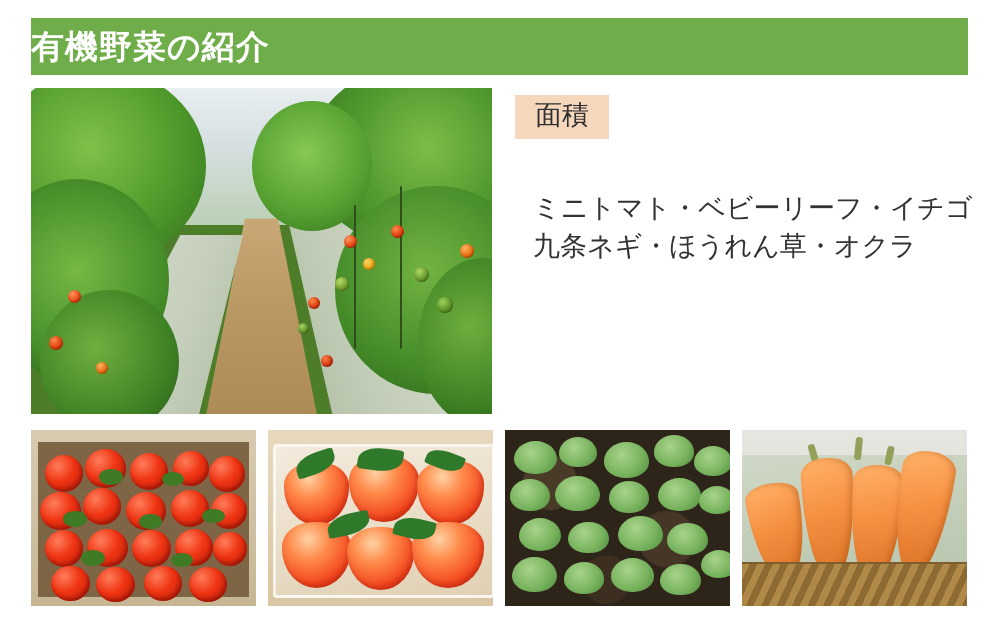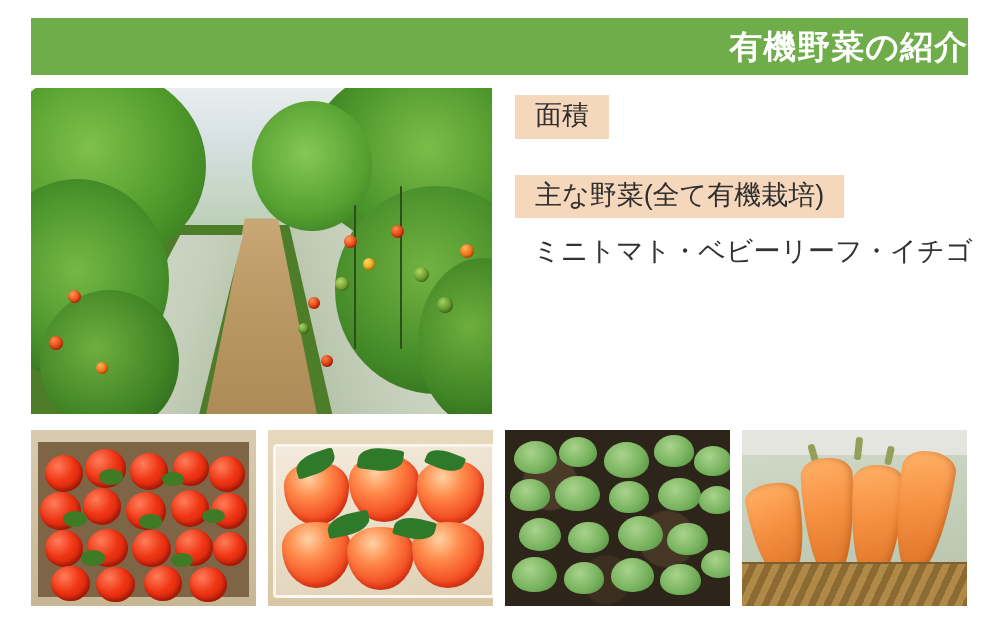--- a/index.html
+++ b/index.html
@@ -18,21 +18,21 @@
   
   .header-banner {
     position: absolute;
     left: 31px;
     top: 18px;
     width: 937px;
     height: 57px;
     background: #6FAD4A;
     display: flex;
     align-items: center;
-    justify-content: flex-end;
+    justify-content: flex-start;
   }
   .header-title {
     color: #ffffff;
     font-size: 33px;
     font-weight: bold;
     letter-spacing: 1px;
     line-height: 1;
   }
 
   
@@ -274,23 +274,23 @@
   <div class="tomato" style="left:14%;top:84%;width:12px;height:12px;background:radial-gradient(circle at 35% 30%, #ffb45f, #e8690f 60%, #a83f05);"></div>
   <div class="tomato" style="left:63%;top:82%;width:12px;height:12px;background:radial-gradient(circle at 35% 30%, #ff7d4a, #d4330c 60%, #921704);"></div>
 </div>
 
 <div class="info-panel">
 
   <div class="field-label">面積</div>
 
   <div class="spacer-block"></div>
 
-  <div class="field-label">主な野菜(全て有機栽培)</div>
   <div class="veg-list">
     <div class="veg-line">ミニトマト・ベビーリーフ・イチゴ</div>
+    <div class="veg-line">九条ネギ・ほうれん草・オクラ</div>
   </div>
 </div>
 
 <div class="photo-strip">
 
   <div class="strip-photo p-tomatoes">
     <div class="box-inner"></div>
     <div class="tm" style="left:6%;top:14%;width:17%;height:21%;"></div>
     <div class="tm" style="left:24%;top:11%;width:18%;height:22%;"></div>
     <div class="tm" style="left:44%;top:13%;width:17%;height:21%;"></div>

